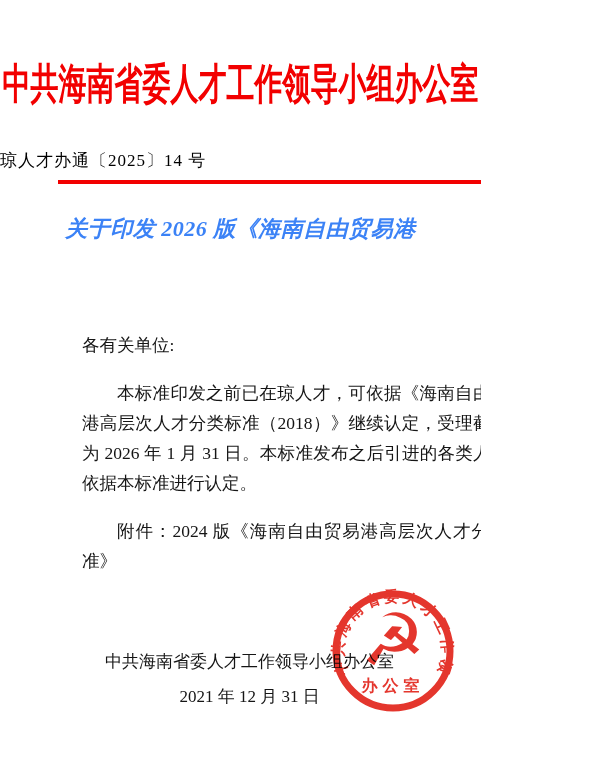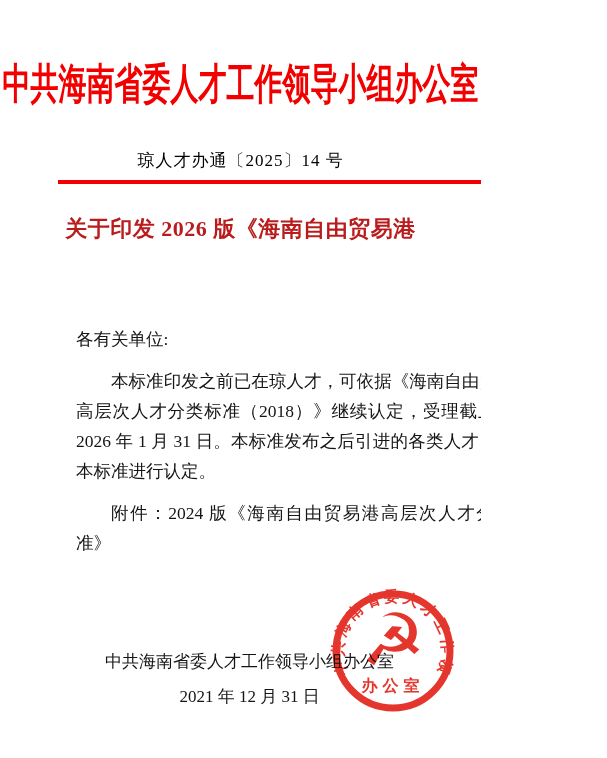--- a/index.html
+++ b/index.html
@@ -6,33 +6,33 @@
   .page{
     position:relative;width:481px;height:758px;background:#ffffff;overflow:hidden;
     font-family:"Liberation Serif","DejaVu Serif",serif;color:#111111;
   }
   .org-name-wrap{position:absolute;left:0;right:0;top:56px;text-align:center;}
   .org-name{
     display:inline-block;font-size:28px;font-weight:bold;color:#f20000;
     letter-spacing:0px;transform:scaleY(1.5);transform-origin:50% 0%;white-space:nowrap;
   }
   .doc-number{
-    position:absolute;left:0;right:0;top:149px;text-align:center;
+    position:absolute;left:0;right:0;top:149px;
     font-size:17px;color:#000000;letter-spacing:1px;
   }
   .red-rule{position:absolute;left:58px;top:180px;width:485px;height:3.5px;background:#f20000;}
   .doc-title{
     position:absolute;left:0;right:0;top:213px;text-align:center;
-    font-size:22px;font-weight:bold;line-height:32px;color:#b91c1c;letter-spacing:0.5px;
+    font-size:22px;font-weight:bold;line-height:32px;color:#3b82f6;letter-spacing:0.5px;font-style:italic;
   }
   .body-block{
     position:absolute;left:64px;width:480px;top:312px;
     font-size:17.5px;line-height:30px;text-align:justify;color:#151515;
   }
-  .body-block p{margin:12px;}
+  .body-block p{margin:18px;}
   .indent{text-indent:2em;}
   .attachment{margin-top:30px;text-indent:2em;}
   .sign-block{
     position:absolute;right:87px;top:644px;text-align:center;
     font-size:17px;line-height:35px;color:#151515;white-space:nowrap;
   }
   .seal{
     position:absolute;left:329px;top:587px;width:128px;height:128px;
     opacity:0.92;mix-blend-mode:multiply;pointer-events:none;
   }

